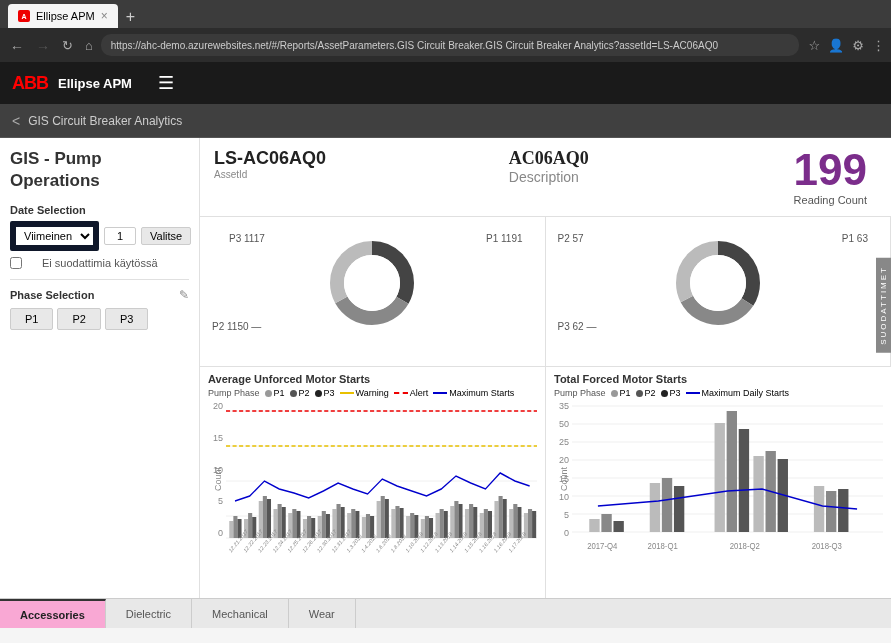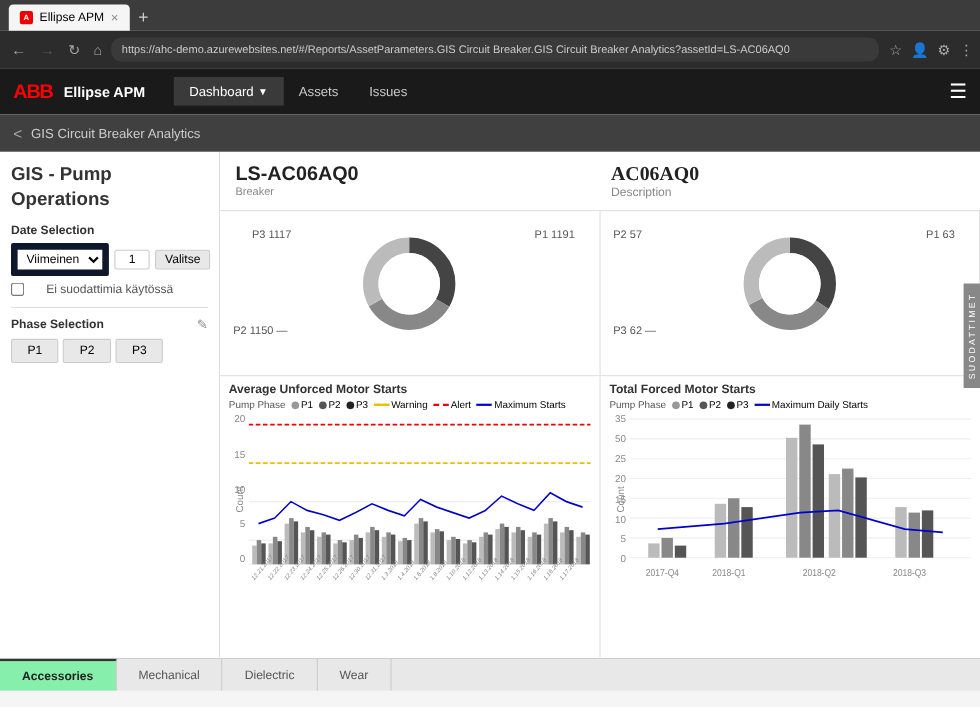--- a/index.html
+++ b/index.html
@@ -29,32 +29,20 @@
     <span style="cursor:pointer;">☆</span>
     <span style="cursor:pointer;">👤</span>
     <span style="cursor:pointer;">⚙</span>
     <span style="cursor:pointer;">⋮</span>
   </div>
 </div>
 
 <div style="background:#1a1a1a; height:42px; display:flex; align-items:center; padding:0 12px; gap:10px;">
   <span style="color:#ff0000;font-size:18px;font-weight:900;letter-spacing:-1px;">ABB</span>
   <span style="color:white;font-size:13px;font-weight:bold;margin-right:16px;">Ellipse APM</span>
-  <div style="display:flex;gap:0;flex:1;">
-    <div style="color:white;font-size:12px;padding:6px 14px;cursor:pointer;background:#3a3a3a;display:flex;align-items:center;gap:4px;">
-      <span>Dashboard</span>
-      <span style="font-size:9px;">▼</span>
-    </div>
-    <div style="color:#ccc;font-size:12px;padding:6px 14px;cursor:pointer;display:flex;align-items:center;">
-      <span>Assets</span>
-    </div>
-    <div style="color:#ccc;font-size:12px;padding:6px 14px;cursor:pointer;display:flex;align-items:center;">
-      <span>Issues</span>
-    </div>
-  </div>
   <span style="color:white;font-size:18px;cursor:pointer;">☰</span>
 </div>
 
 <div style="background:#404040;height:34px;display:flex;align-items:center;padding:0 12px;gap:8px;color:#ccc;font-size:12px;border-bottom:1px solid #555;">
   <span style="cursor:pointer;color:#aaa;font-size:14px;">&lt;</span>
   <span>GIS Circuit Breaker Analytics</span>
 </div>
 
 <div style="background:white;display:flex;height:460px;position:relative;overflow:hidden;">
 
@@ -90,25 +78,29 @@
       <button style="border:1px solid #ccc;background:#e8e8e8;padding:4px 14px;font-size:11px;cursor:pointer;border-radius:2px;">P2</button>
       <button style="border:1px solid #ccc;background:#e8e8e8;padding:4px 14px;font-size:11px;cursor:pointer;border-radius:2px;">P3</button>
     </div>
   </div>
 
   <div style="flex:1;display:flex;flex-direction:column;overflow:hidden;">
 
     <div style="display:flex;border-bottom:1px solid #e0e0e0;padding:10px 14px;align-items:flex-start;">
       <div style="flex:1;">
         <div style="font-size:18px;font-weight:bold;color:#222;">LS-AC06AQ0</div>
-        <div style="font-size:10px;color:#888;">Breaker</div>
+        <div style="font-size:10px;color:#888;">AssetId</div>
       </div>
       <div style="flex:1;padding-left:20px;">
         <div style="font-size:18px;font-weight:bold;color:#222;font-family:Liberation Serif, serif;">AC06AQ0</div>
-        <div style="font-size:11px;color:#888;">Description</div>
+        <div style="font-size:14px;color:#888;">Description</div>
+      </div>
+      <div style="text-align:center;padding:0 10px;">
+        <div style="font-size:44px;font-weight:bold;color:#7b2d8b;line-height:1;">199</div>
+        <div style="font-size:11px;color:#555;margin-top:2px;">Reading Count</div>
       </div>
     </div>
 
     <div style="display:flex;border-bottom:1px solid #e0e0e0;height:150px;">
 
       <div style="flex:1;padding:8px 12px;border-right:1px solid #e0e0e0;">
         <div style="position:relative;display:flex;align-items:center;justify-content:center;height:115px;">
           <svg width="100" height="100" viewBox="0 0 100 100">
 
             <circle cx="50" cy="50" r="35" fill="none" stroke="#444" stroke-width="14" stroke-dasharray="73 147" stroke-dashoffset="0" transform="rotate(-90 50 50)"></circle>
@@ -386,17 +378,17 @@
             <span style="position:absolute;left:-20px;top:50%;transform:translateY(-50%) rotate(-90deg);font-size:9px;color:#888;white-space:nowrap;">Count</span>
           </div>
         </div>
       </div>
 
     </div>
   </div>
 </div>
 
 <div style="background:#e8e8e8;border-top:1px solid #ccc;height:30px;display:flex;align-items:stretch;">
-  <div style="padding:0 20px;display:flex;align-items:center;font-size:11px;cursor:pointer;border-right:1px solid #ccc;background:#86efac;color:#222;font-weight:bold;border-top:2px solid #333;">Accessories</div>
+  <div style="padding:0 20px;display:flex;align-items:center;font-size:11px;cursor:pointer;border-right:1px solid #ccc;background:#f9a8d4;color:#222;font-weight:bold;border-top:2px solid #333;">Accessories</div>
+  <div style="padding:0 20px;display:flex;align-items:center;font-size:11px;cursor:pointer;border-right:1px solid #ccc;color:#555;">Dielectric</div>
   <div style="padding:0 20px;display:flex;align-items:center;font-size:11px;cursor:pointer;border-right:1px solid #ccc;color:#555;">Mechanical</div>
-  <div style="padding:0 20px;display:flex;align-items:center;font-size:11px;cursor:pointer;border-right:1px solid #ccc;color:#555;">Dielectric</div>
   <div style="padding:0 20px;display:flex;align-items:center;font-size:11px;cursor:pointer;border-right:1px solid #ccc;color:#555;">Wear</div>
 </div>
 
 </body></html>

